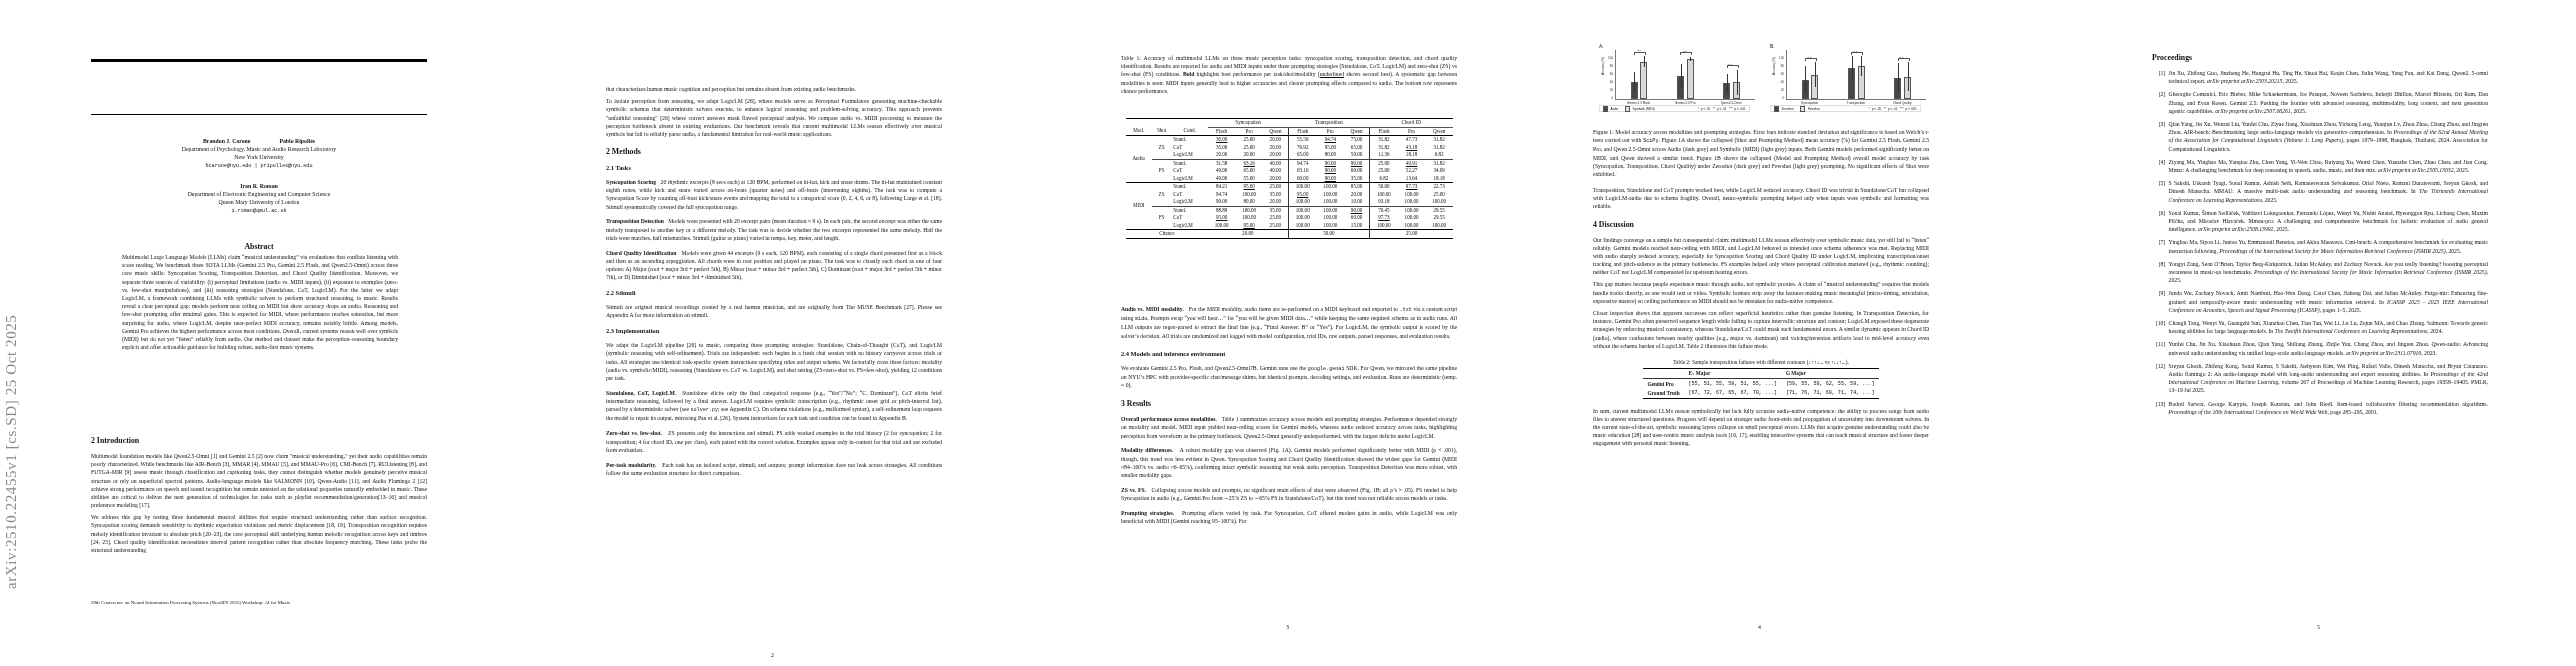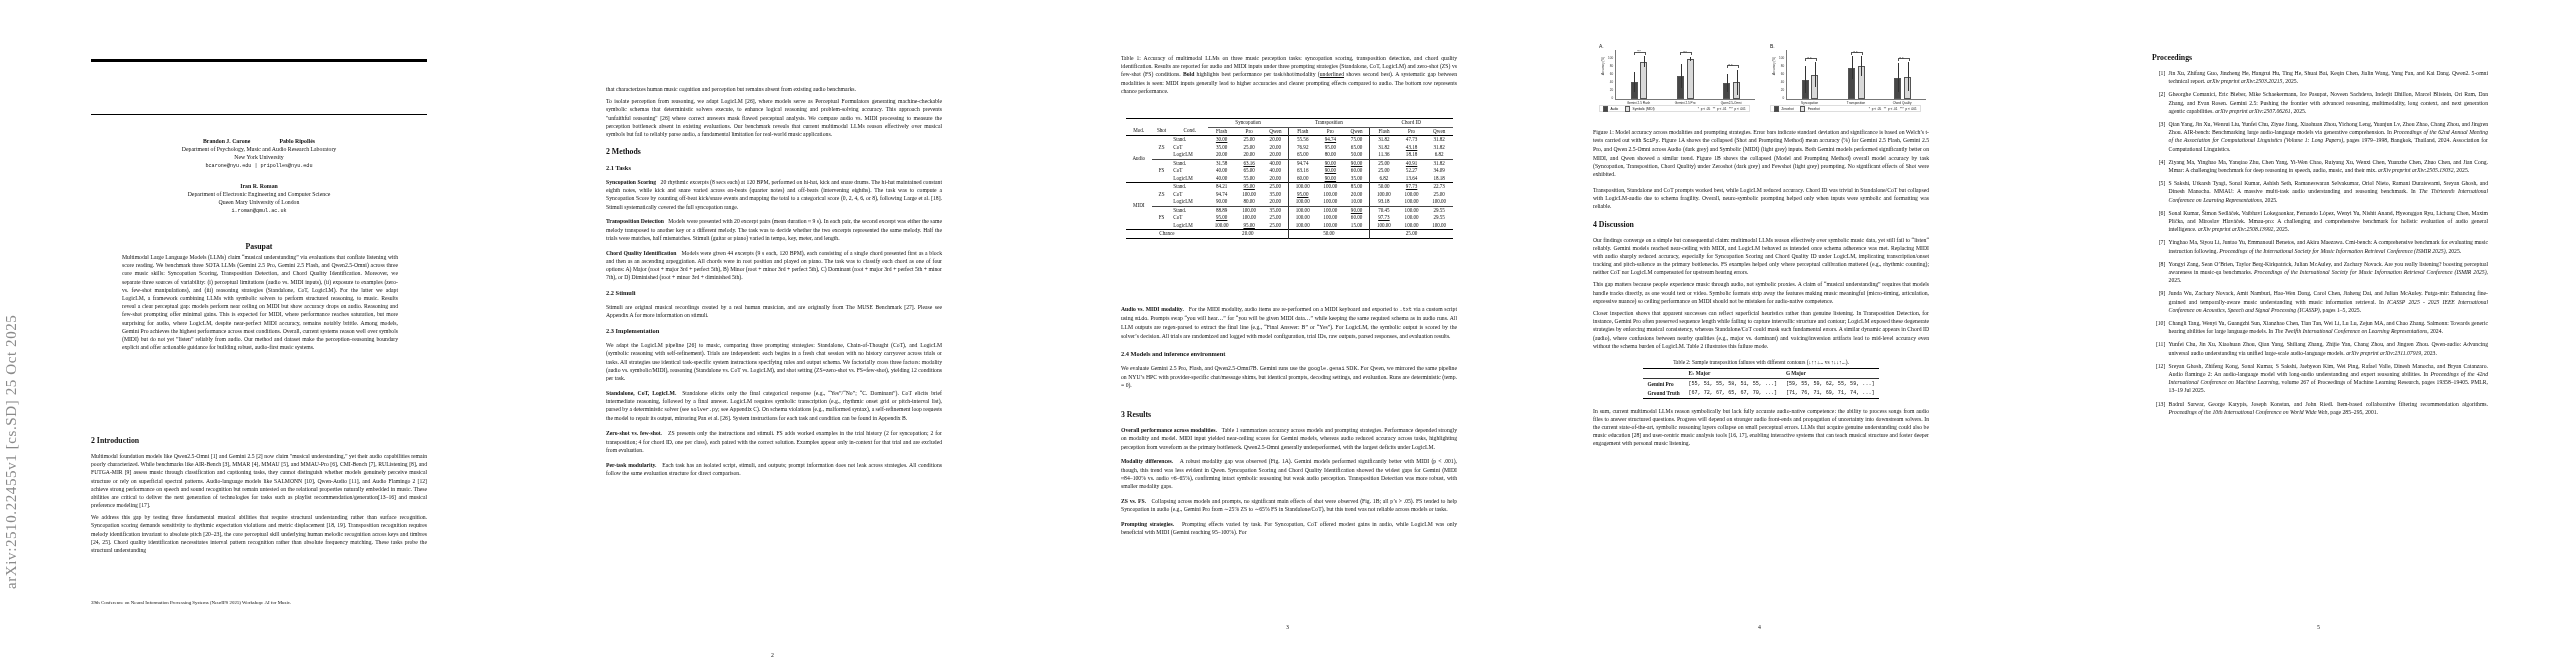--- a/index.html
+++ b/index.html
@@ -69,21 +69,21 @@
     <div>New York University</div>
     <div class="tt">bcarone@nyu.edu | pripolles@nyu.edu</div>
   </div>
   <div class="authors" style="top:182px;">
     <div class="b">Iran R. Roman</div>
     <div>Department of Electronic Engineering and Computer Science</div>
     <div>Queen Mary University of London</div>
     <div class="tt">i.roman@qmul.ac.uk</div>
   </div>
 
-  <div class="abstract-h" style="top:242px;">Pasupat</div>
+  <div class="abstract-h" style="top:242px;">Abstract</div>
   <div class="abstract" style="top:253px;">Multimodal Large Language Models (LLMs) claim “musical understanding” via evaluations that conflate listening with score reading. We benchmark three SOTA LLMs (Gemini 2.5 Pro, Gemini 2.5 Flash, and Qwen2.5-Omni) across three core music skills: Syncopation Scoring, Transposition Detection, and Chord Quality Identification. Moreover, we separate three sources of variability: (i) perceptual limitations (audio vs. MIDI inputs), (ii) exposure to examples (zero- vs. few-shot manipulations), and (iii) reasoning strategies (Standalone, CoT, LogicLM). For the latter we adapt LogicLM, a framework combining LLMs with symbolic solvers to perform structured reasoning, to music. Results reveal a clear perceptual gap: models perform near ceiling on MIDI but show accuracy drops on audio. Reasoning and few-shot prompting offer minimal gains. This is expected for MIDI, where performance reaches saturation, but more surprising for audio, where LogicLM, despite near-perfect MIDI accuracy, remains notably brittle. Among models, Gemini Pro achieves the highest performance across most conditions. Overall, current systems reason well over symbols (MIDI) but do not yet ”listen” reliably from audio. Our method and dataset make the perception–reasoning boundary explicit and offer actionable guidance for building robust, audio-first music systems.</div>
 
   <div class="col" style="top:437px;">
     <h2 class="sec" style="margin-top:0;">2   Introduction</h2>
     <p class="p">Multimodal foundation models like Qwen2.5-Omni [1] and Gemini 2.5 [2] now claim "musical understanding," yet their audio capabilities remain poorly characterized. While benchmarks like AIR-Bench [3], MMAR [4], MMAU [5], and MMAU-Pro [6], CMI-Bench [7], RUListening [8], and FUTGA-MIR [9] assess music through classification and captioning tasks, they cannot distinguish whether models genuinely perceive musical structure or rely on superficial spectral patterns. Audio-language models like SALMONN [10], Qwen-Audio [11], and Audio Flamingo 2 [12] achieve strong performance on speech and sound recognition but remain untested on the relational properties naturally embedded in music. These abilities are critical to deliver the next generation of technologies for tasks such as playlist recommendation/generation[13–16] and musical preference modeling [17].</p>
     <p class="p">We address this gap by testing three fundamental musical abilities that require structural understanding rather than surface recognition. Syncopation scoring demands sensitivity to rhythmic expectation violations and metric displacement [18, 19]. Transposition recognition requires melody identification invariant to absolute pitch [20–23], the core perceptual skill underlying human melodic recognition across keys and timbres [24, 25]. Chord quality identification necessitates interval pattern recognition rather than absolute frequency matching. These tasks probe the structural understanding</p>
   </div>
   <div class="footnote" style="top:600px;">39th Conference on Neural Information Processing Systems (NeurIPS 2025) Workshop: AI for Music.</div>
 </div>
 
@@ -292,21 +292,21 @@
           <td class="vr" colspan="3">50.00</td>
           <td colspan="3">25.00</td>
         </tr>
       </tbody>
   </table>
 
   <div class="col" style="top:305px;">
     <p class="p"><span class="b">Audio vs. MIDI modality.</span>&nbsp;&nbsp;&nbsp;<span>For the MIDI modality, audio items are re-performed on a MIDI keyboard and exported to </span><span class="tt">.txt</span><span> via a custom script using </span><span class="tt">mido</span><span>. Prompts swap “you will hear…” for “you will be given MIDI data…” while keeping the same required schema as in audio runs. All LLM outputs are regex-parsed to extract the final line (e.g., “Final Answer: B” or “Yes”). For LogicLM, the symbolic output is scored by the solver’s decision. All trials are randomized and logged with model configuration, trial IDs, raw outputs, parsed responses, and evaluation results.</span></p>
     <h3 class="sub" style="margin-top:10px;">2.4   Models and inference environment</h3>
     <p class="p"><span>We evaluate Gemini 2.5 Pro, Flash, and Qwen2.5-Omni7B. Gemini runs use the </span><span class="tt">google.genai</span><span> SDK. For Qwen, we mirrored the same pipeline on NYU’s HPC with provider-specific chat/message shims, but identical prompts, decoding settings, and evaluation. Runs are deterministic (temp. = 0).</span></p>
-    <h2 class="sec" style="margin-top:22px;">3   Results</h2>
+    <h2 class="sec" style="margin-top:11px;">3   Results</h2>
     <p class="p"><span class="b">Overall performance across modalities.</span>&nbsp;&nbsp;&nbsp;<span>Table 1 summarizes accuracy across models and prompting strategies. Performance depended strongly on modality and model. MIDI input yielded near-ceiling scores for Gemini models, whereas audio reduced accuracy across tasks, highlighting perception from waveform as the primary bottleneck. Qwen2.5-Omni generally underperformed, with the largest deficits under LogicLM.</span></p>
     <p class="p" style="margin-top:6.7px;"><span class="b">Modality differences.</span>&nbsp;&nbsp;&nbsp;<span>A robust modality gap was observed (Fig. 1A). Gemini models performed significantly better with MIDI (p &lt; .001), though, this trend was less evident in Qwen. Syncopation Scoring and Chord Quality Identification showed the widest gaps for Gemini (MIDI ≈84–100% vs. audio ≈6–65%), confirming intact symbolic reasoning but weak audio perception. Transposition Detection was more robust, with smaller modality gaps.</span></p>
     <p class="p" style="margin-top:6.7px;"><span class="b">ZS vs. FS.</span>&nbsp;&nbsp;&nbsp;<span>Collapsing across models and prompts, no significant main effects of shot were observed (Fig. 1B; all p’s &gt; .05). FS tended to help Syncopation in audio (e.g., Gemini Pro from ∼25% ZS to ∼65% FS in Standalone/CoT), but this trend was not reliable across models or tasks.</span></p>
     <p class="p" style="margin-top:6.7px;"><span class="b">Prompting strategies.</span>&nbsp;&nbsp;&nbsp;<span>Prompting effects varied by task. For Syncopation, CoT offered modest gains in audio, while LogicLM was only beneficial with MIDI (Gemini reaching 95–100%). For</span></p>
   </div>
   <div class="pagenum" style="top:624px;">3</div>
 </div>
 
 <div class="page" style="left:1502px;">
   <div class="fig">

